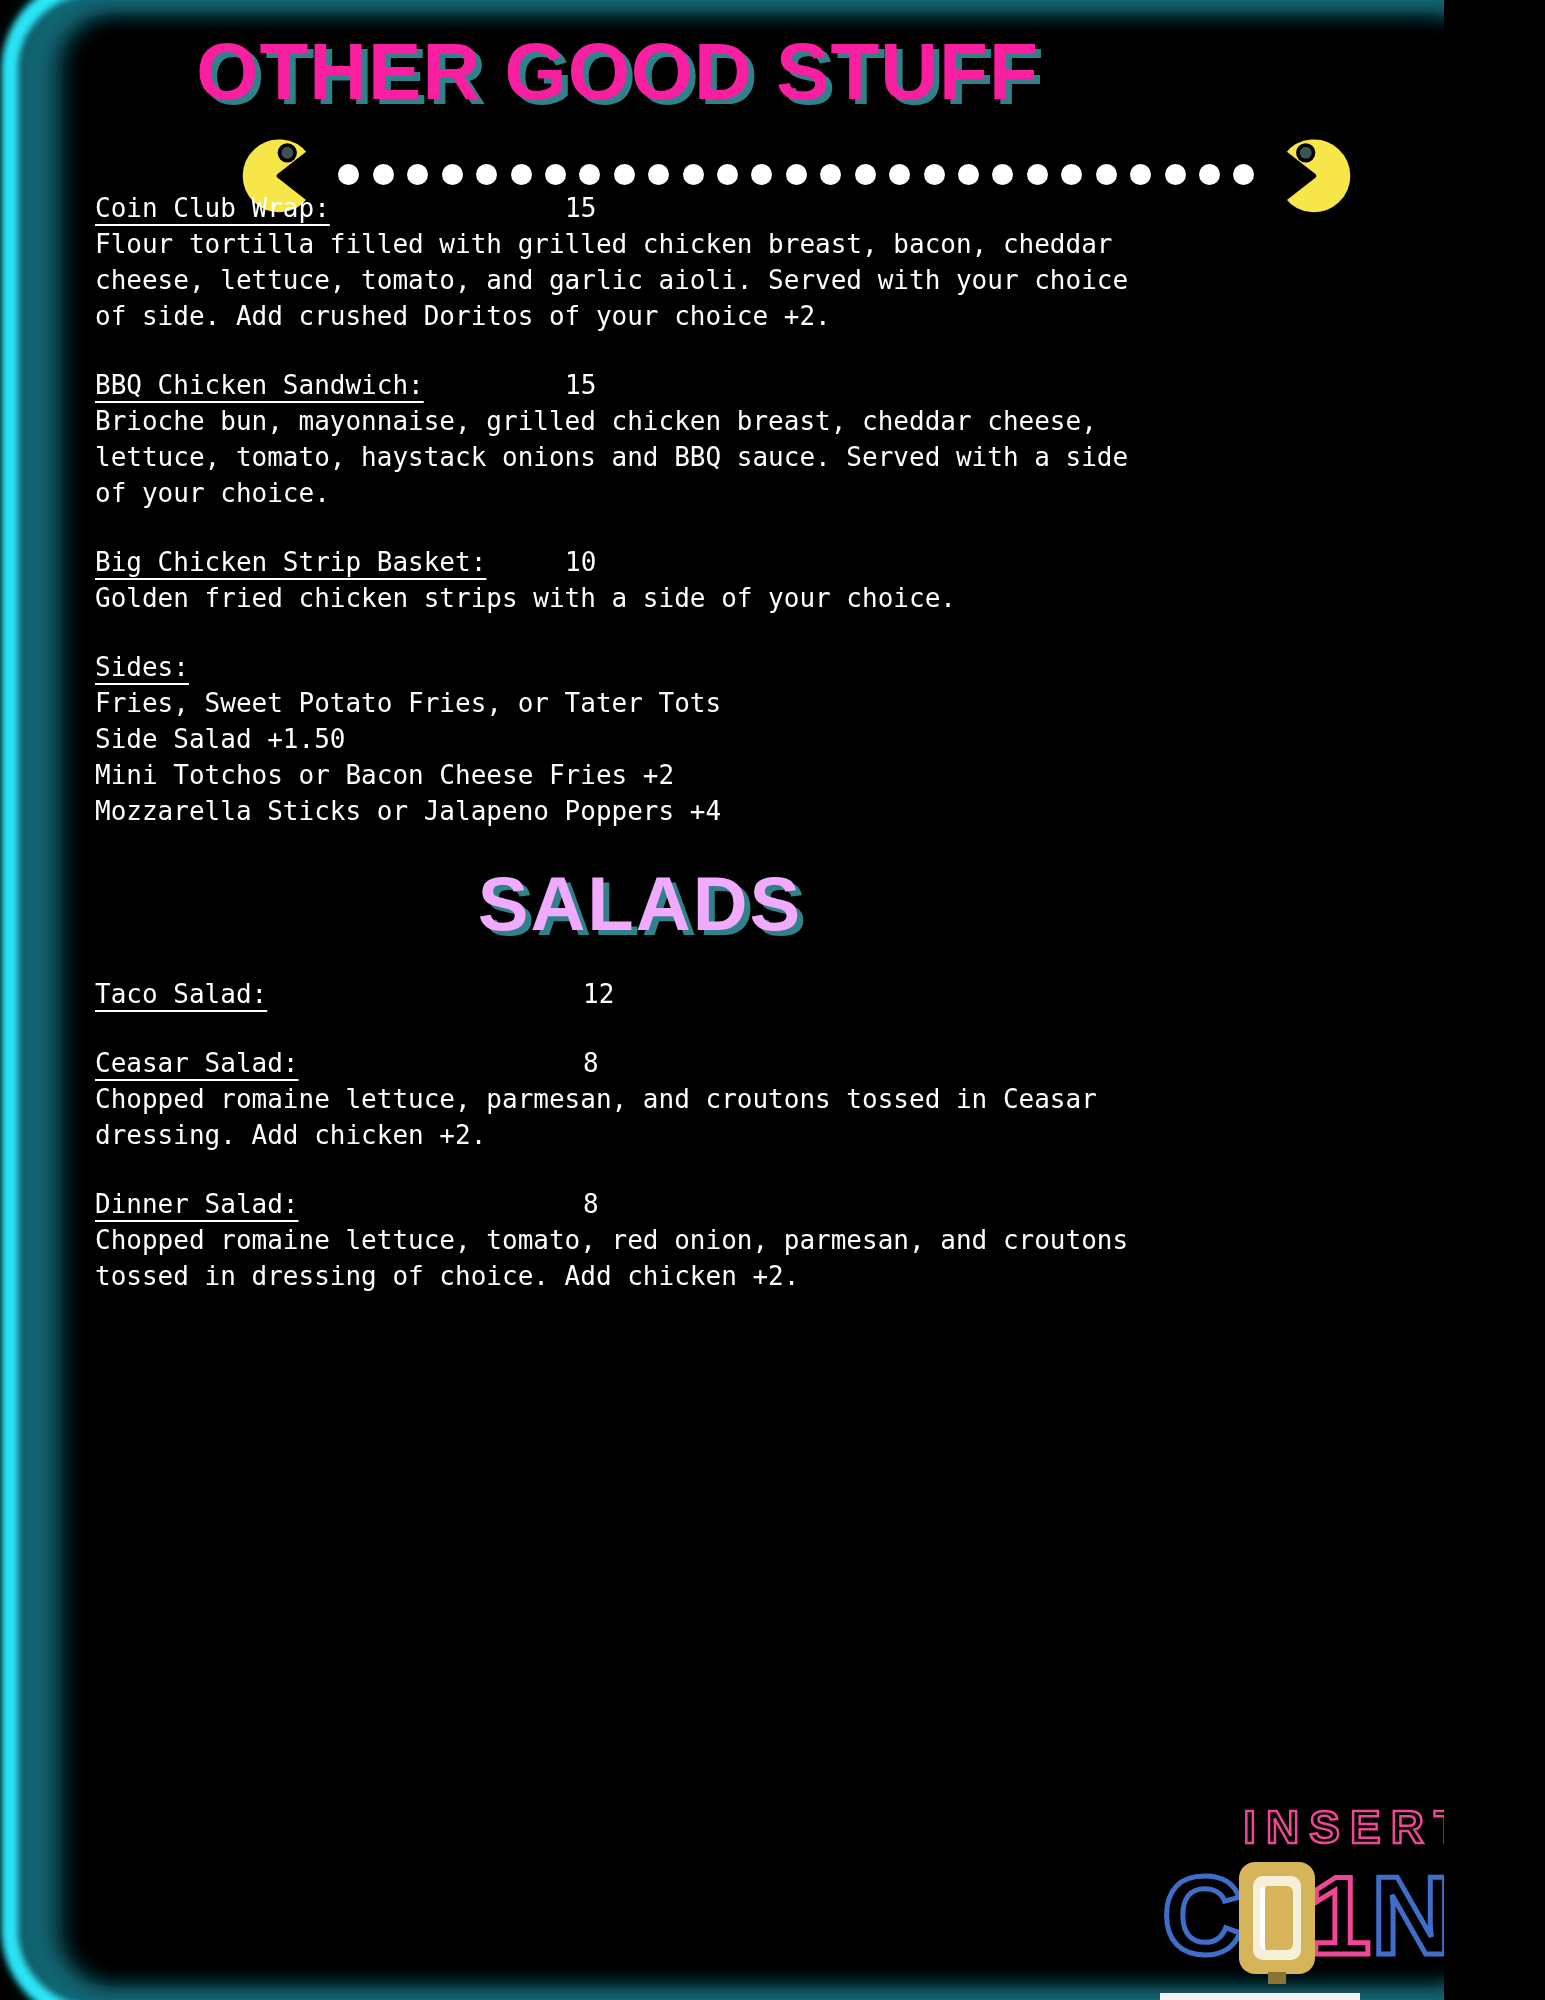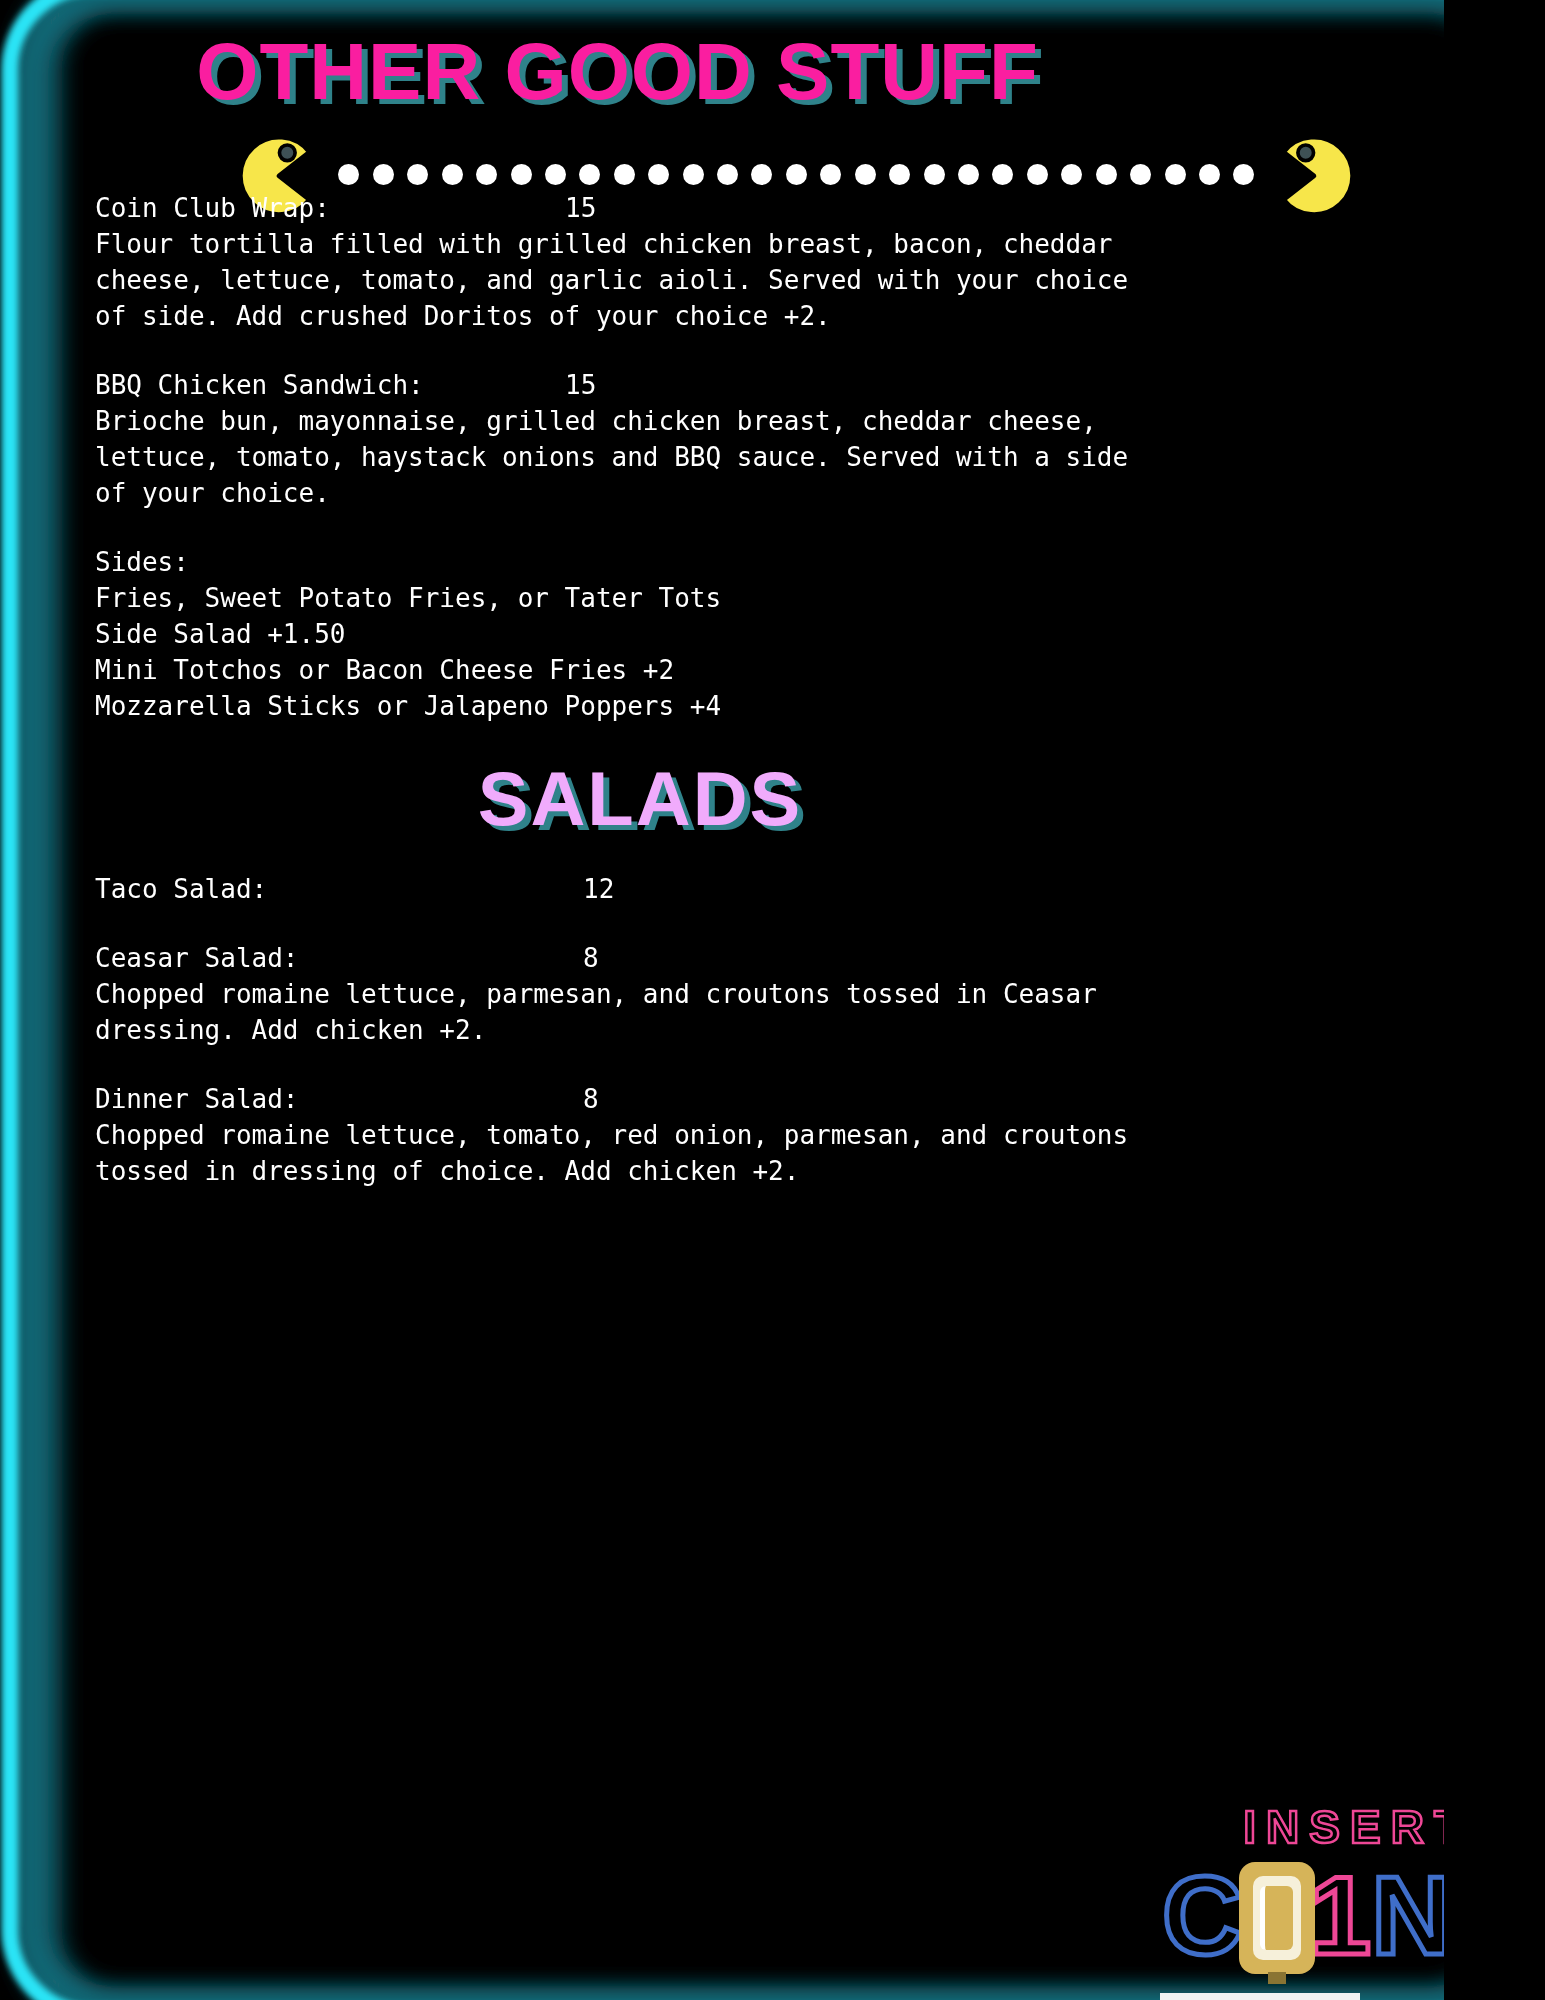--- a/index.html
+++ b/index.html
@@ -44,20 +44,21 @@
   
   .menu-col{
     left:95px;top:190px;width:1090px;
     color:#ffffff;
     font-size:26px;
     line-height:36px;
   }
   .item{position:relative;margin-bottom:33px;}
   .item-head{position:relative;height:36px;}
   .item-name{
+    text-decoration:underline;
     text-underline-offset:7px;
     text-decoration-thickness:2px;
     white-space:pre;
   }
   .item-price{position:absolute;top:0;left:470px;}
   .salads-group .item-price{left:488px;}
   .item-desc{white-space:pre;}
 
   .mid-title{
     text-align:center;
@@ -210,20 +211,27 @@
       <div class="item">
         <div class="item-head">
           <span class="item-name">BBQ Chicken Sandwich:</span>
           <span class="item-price">15</span>
         </div>
         <div class="item-desc">Brioche bun, mayonnaise, grilled chicken breast, cheddar cheese,
 lettuce, tomato, haystack onions and BBQ sauce. Served with a side
 of your choice.</div>
       </div>
 
+      <div class="item">
+        <div class="item-head">
+          <span class="item-name">Big Chicken Strip Basket:</span>
+          <span class="item-price">10</span>
+        </div>
+        <div class="item-desc">Golden fried chicken strips with a side of your choice.</div>
+      </div>
 
       <div class="item">
         <div class="item-head">
           <span class="item-name">Sides:</span>
           <span class="item-price"></span>
         </div>
         <div class="item-desc">Fries, Sweet Potato Fries, or Tater Tots
 Side Salad +1.50
 Mini Totchos or Bacon Cheese Fries +2
 Mozzarella Sticks or Jalapeno Poppers +4</div>

